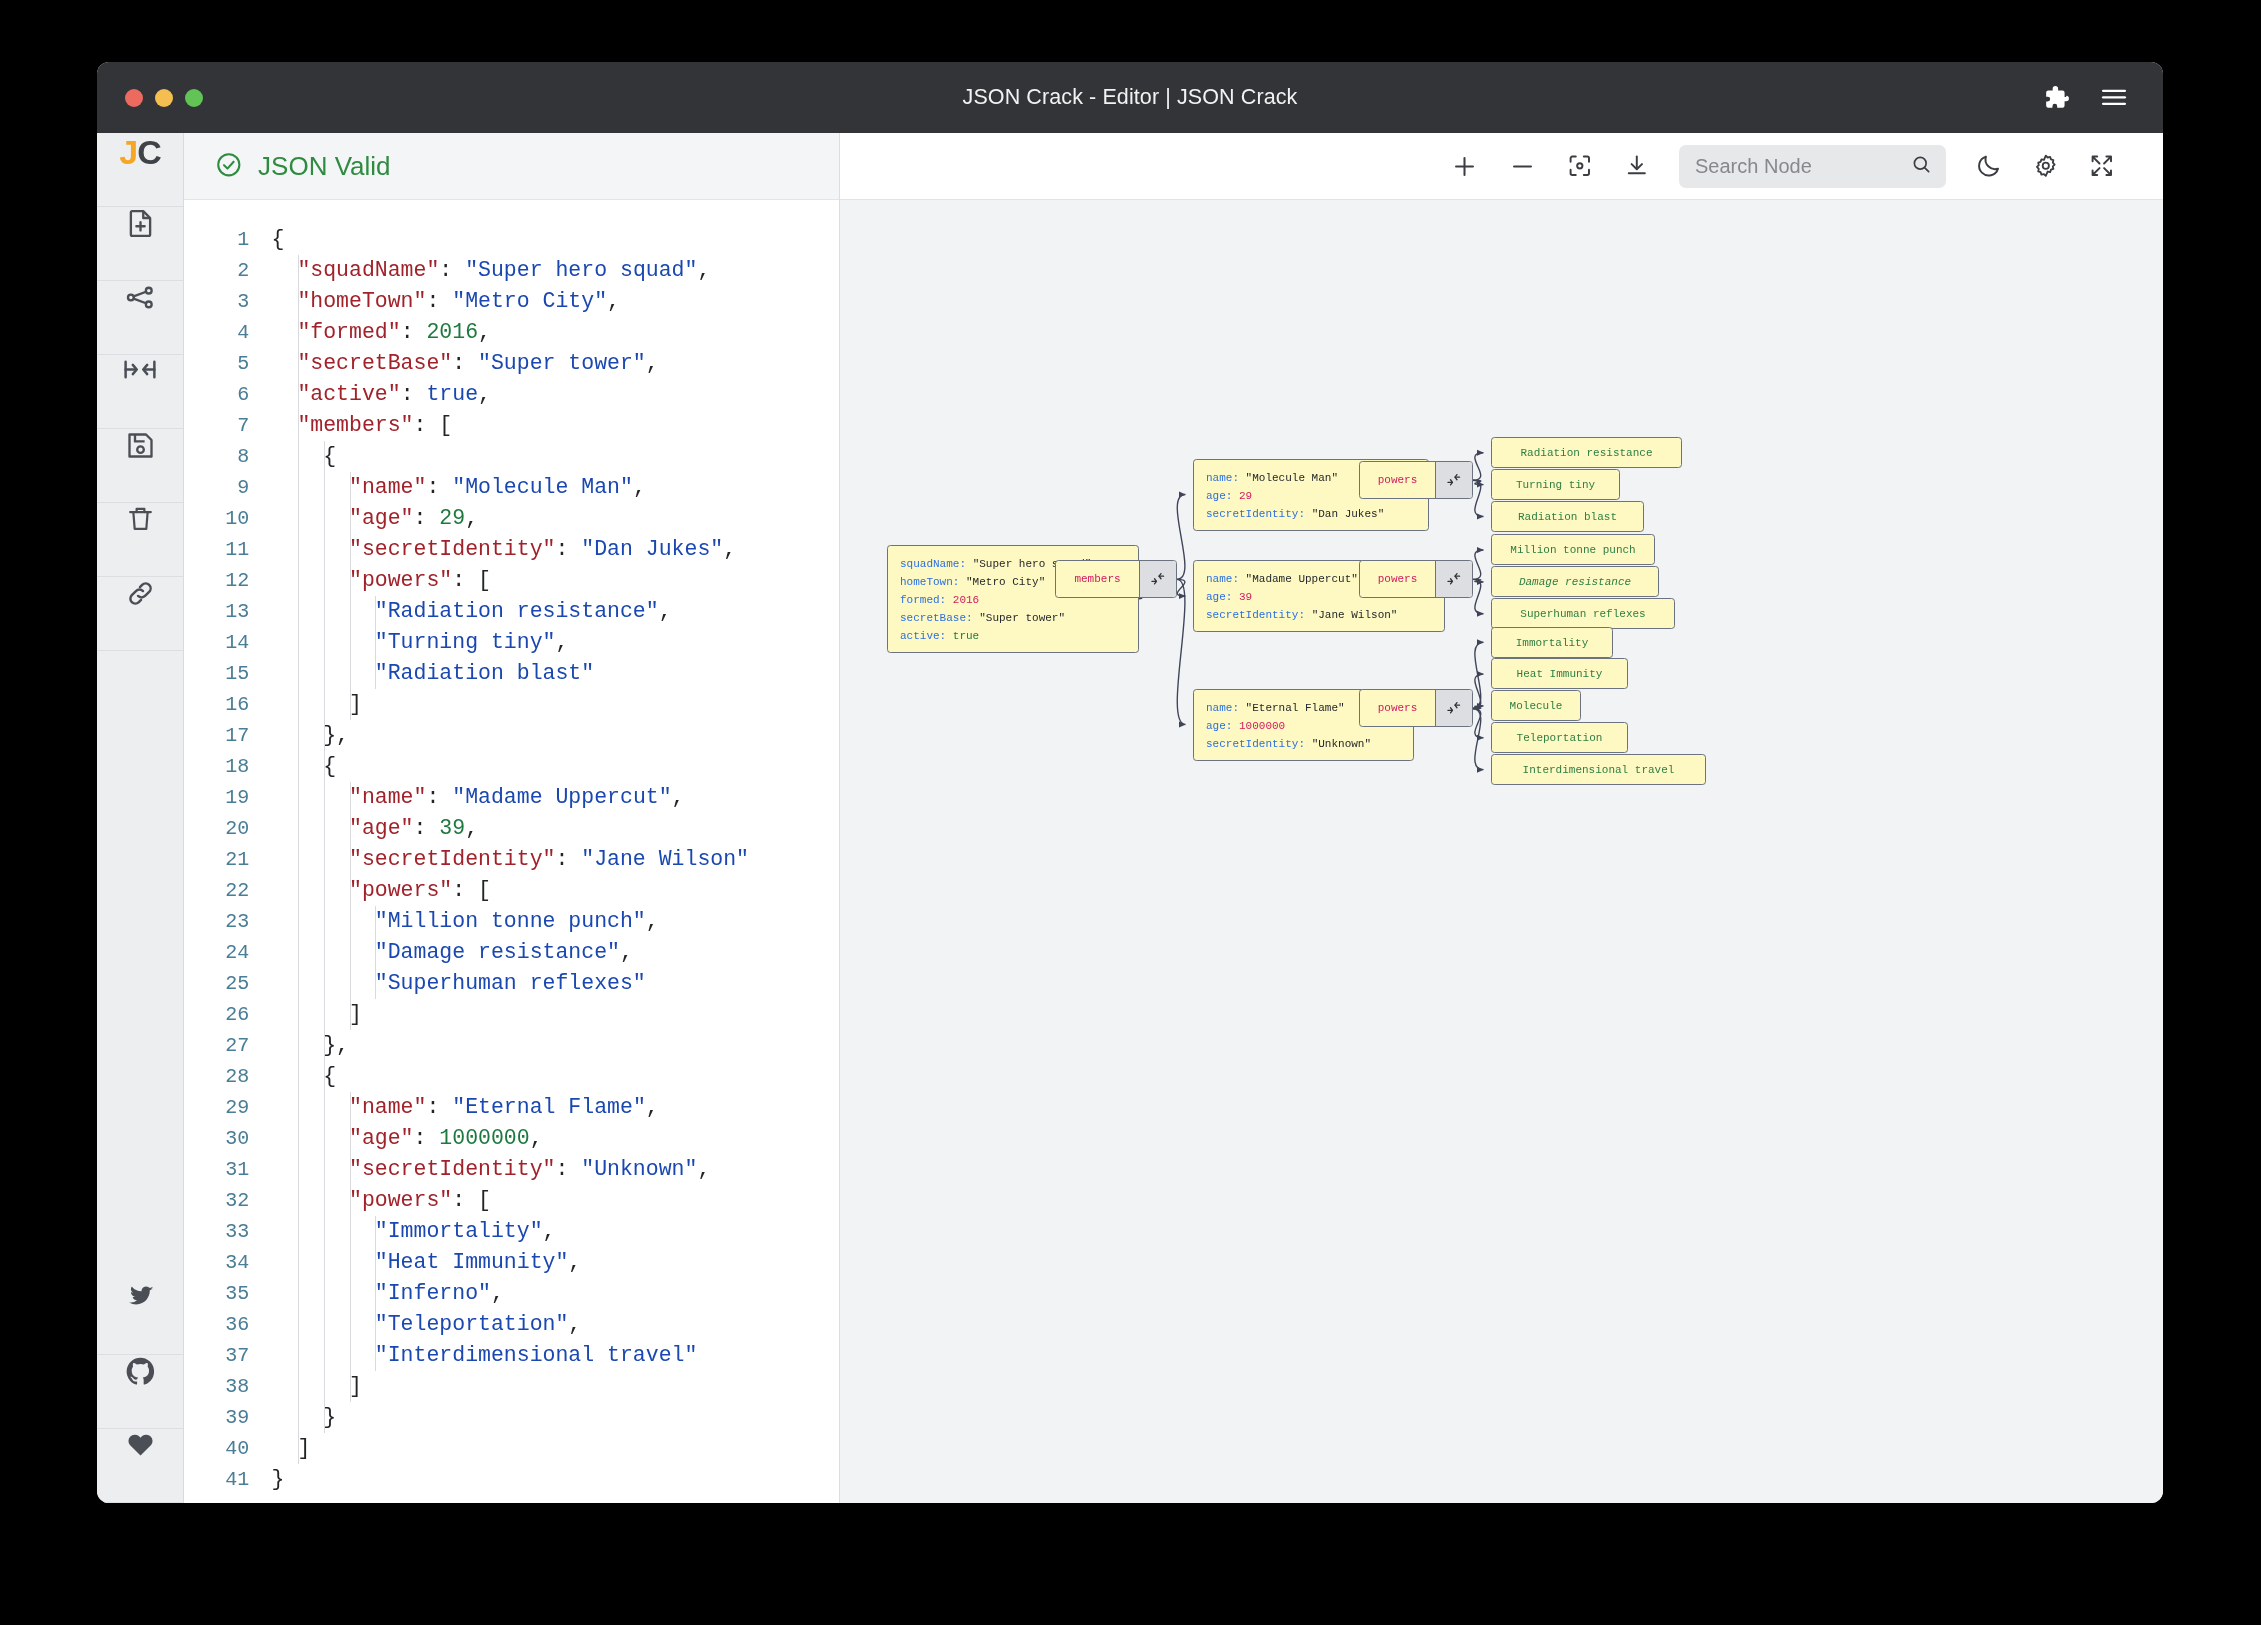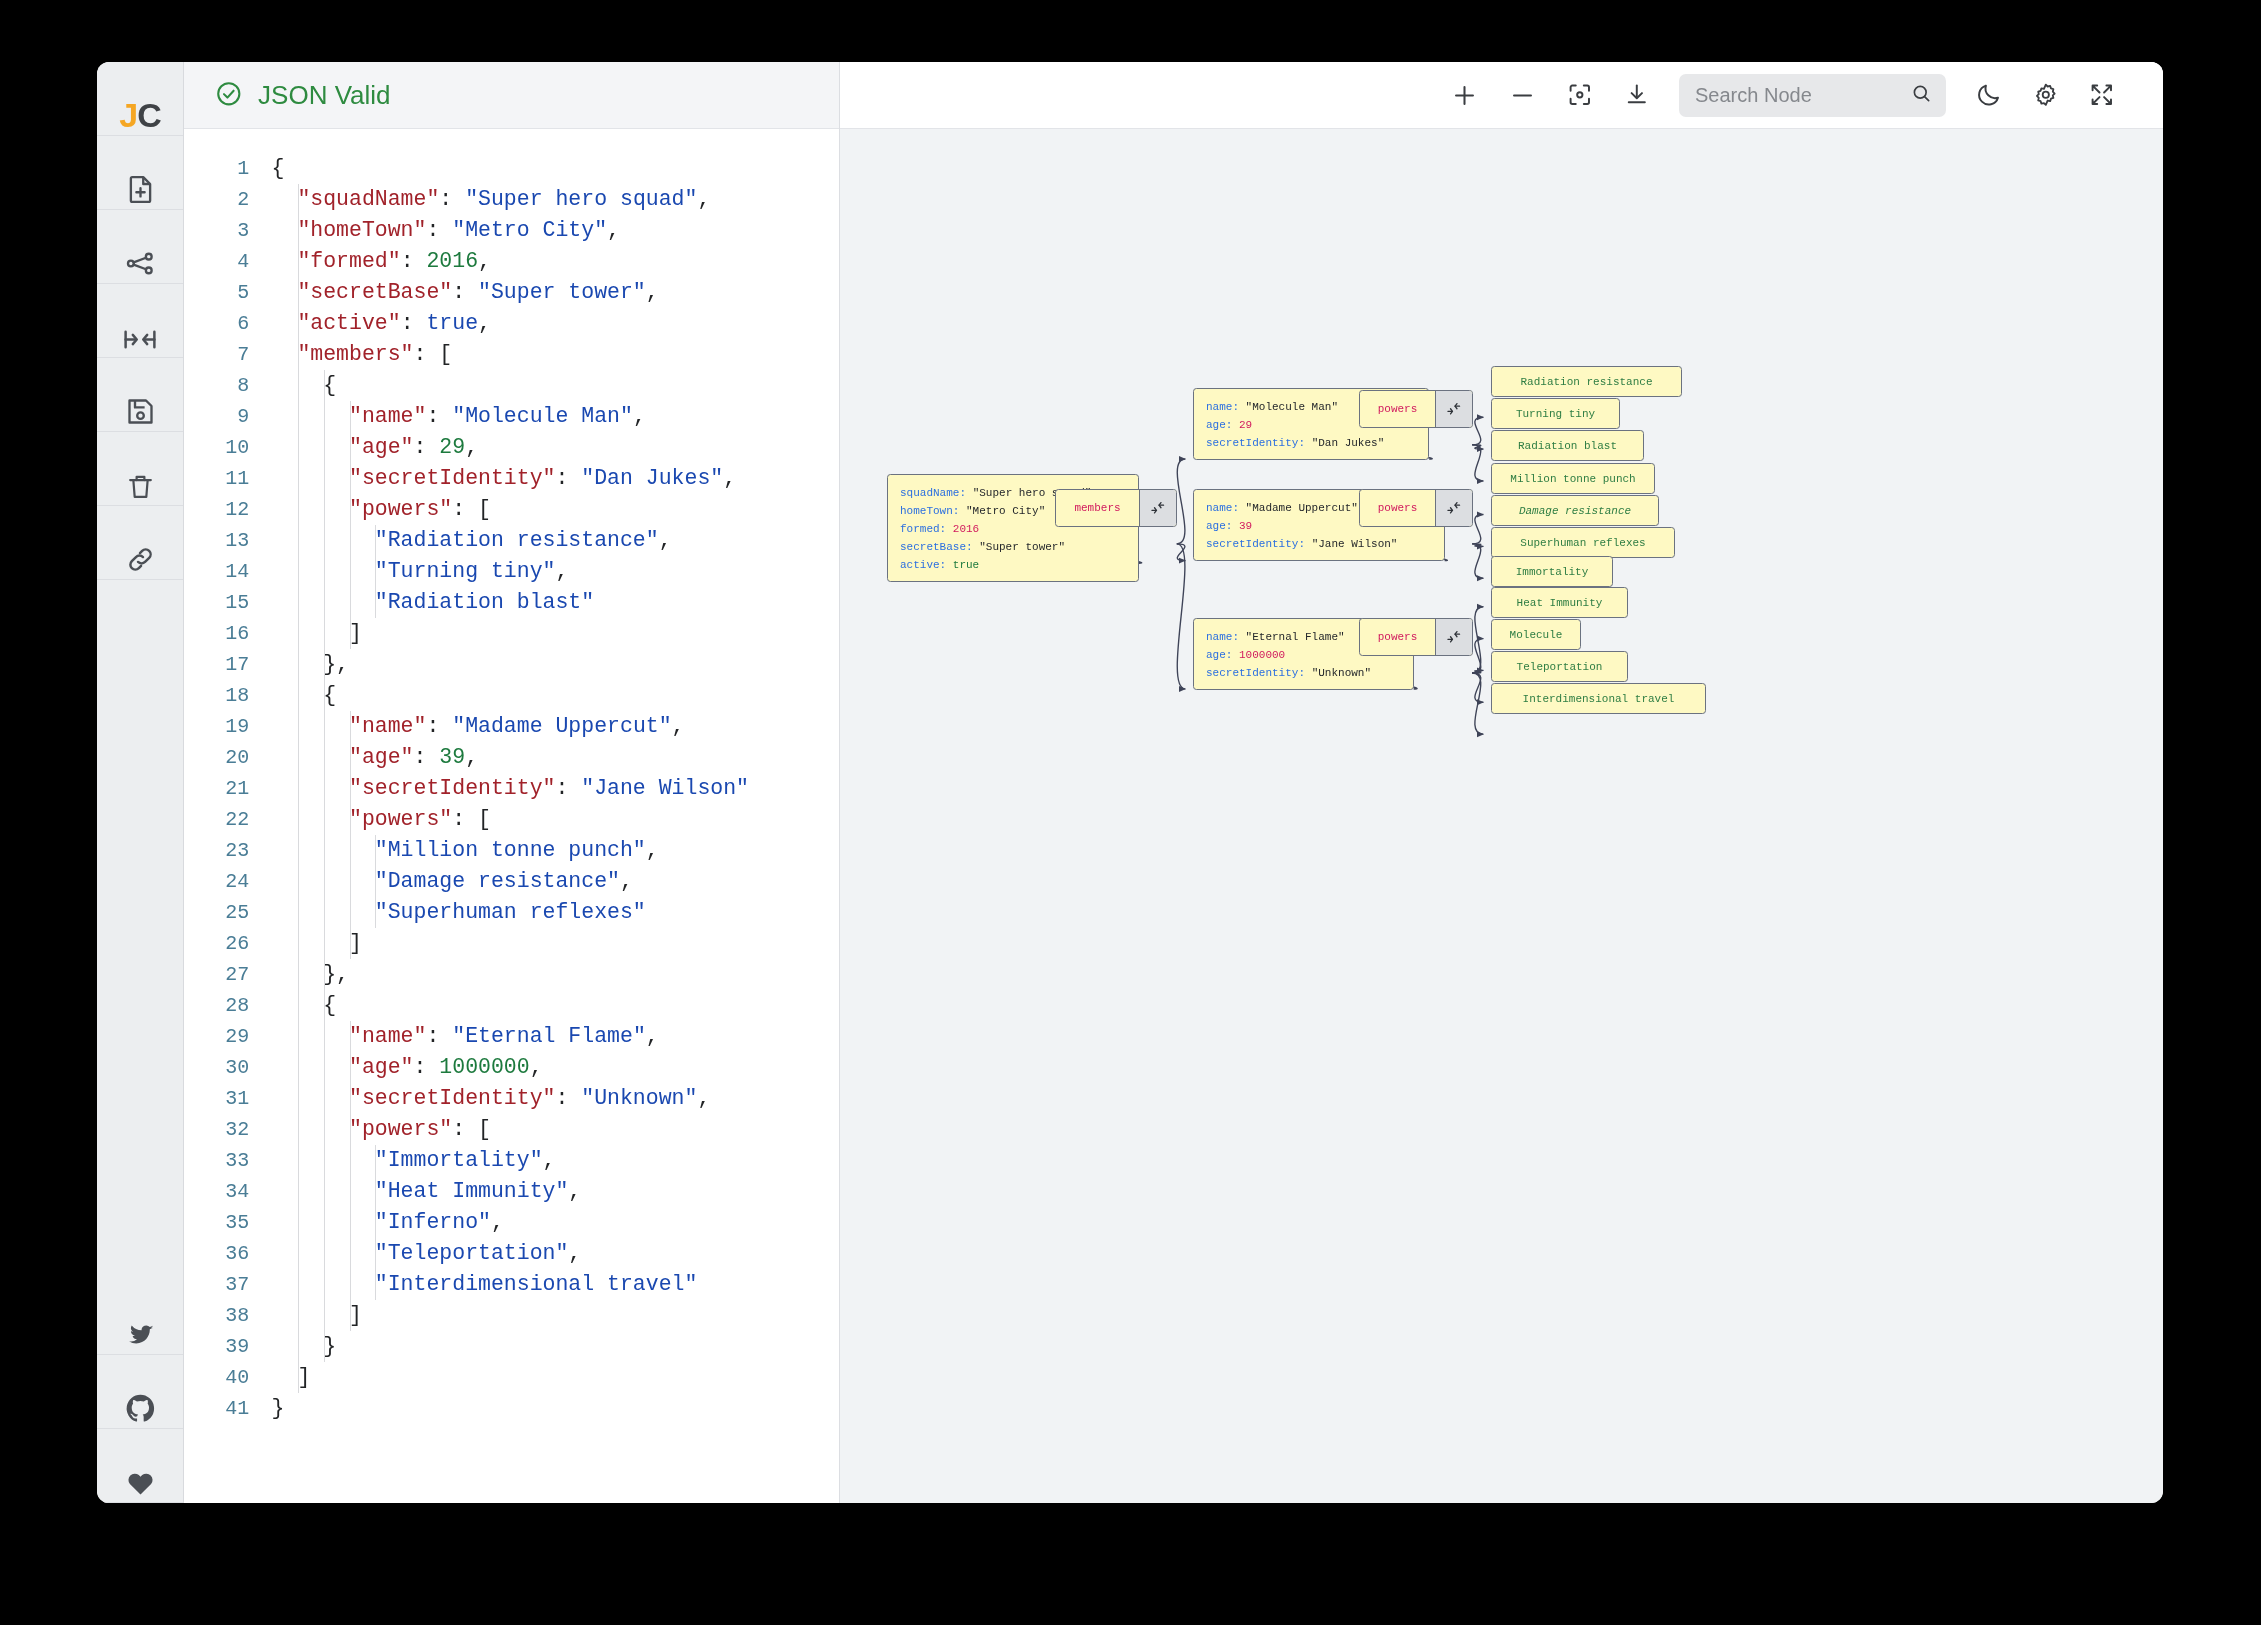--- a/index.html
+++ b/index.html
@@ -45,21 +45,21 @@
   .body { flex: 1; display: flex; min-height: 0; }
   
   .rail {
     width: 86px; flex: 0 0 86px;
     background: #eceef0;
     border-right: 0.9px solid #d8dade;
     display: flex; flex-direction: column; align-items: center;
   }
   .rail-item {
     width: 100%; height: 74px;
-    display: flex; align-items: flex-end; justify-content: center;
+    display: flex; align-items: flex-start; justify-content: center;
     border-bottom: 0.9px solid #dcdee2;
     box-sizing: border-box;
   }
   .rail-spacer { flex: 1; border-bottom: none; }
   .logo-jc { font-size: 34px; font-weight: 700; letter-spacing: -0.9px; font-family:"Liberation Sans",sans-serif; }
   .logo-j { color: #f5a623; }
   .logo-c { color: #3f4246; }
   
   .editor-pane {
     width: 655px; flex: 0 0 655px;
@@ -154,20 +154,42 @@
   .node.leaf {
     display: flex; align-items: center; justify-content: center;
     color: #2e7d43; padding: 0 12px; white-space: nowrap;
   }
 </style>
 </head>
 <body>
 
 <div id="app">
 
+  <div class="titlebar">
+    <div class="traffic">
+      <div class="dot red"></div>
+      <div class="dot yellow"></div>
+      <div class="dot green"></div>
+    </div>
+    <div class="win-title">JSON Crack - Editor | JSON Crack</div>
+    <div class="win-right">
+      <span>
+        <svg width="26" height="26" viewBox="0 0 24 24" fill="#ffffff">
+          <path d="M20.5 11H19V7a2 2 0 0 0-2-2h-4V3.5a2.5 2.5 0 0 0-5 0V5H4a2 2 0 0 0-2 2v3.8h1.5a2.2 2.2 0 1 1 0 4.4H2V19a2 2 0 0 0 2 2h3.8v-1.5a2.2 2.2 0 1 1 4.4 0V21H17a2 2 0 0 0 2-2v-4h1.5a2.5 2.5 0 0 0 0-5z"></path>
+        </svg>
+      </span>
+      <span>
+        <svg width="26" height="20.7" viewBox="0 0 24 18" stroke="#ffffff" stroke-width="2.2" stroke-linecap="round">
+          <line x1="2" y1="3" x2="22" y2="3"></line>
+          <line x1="2" y1="9" x2="22" y2="9"></line>
+          <line x1="2" y1="15" x2="22" y2="15"></line>
+        </svg>
+      </span>
+    </div>
+  </div>
 
   <div class="body">
 
     <div class="rail">
       <div class="rail-item">
         <span class="logo-jc">
           <span class="logo-j">J</span><span class="logo-c">C</span>
         </span>
       </div>
       <div class="rail-item">

